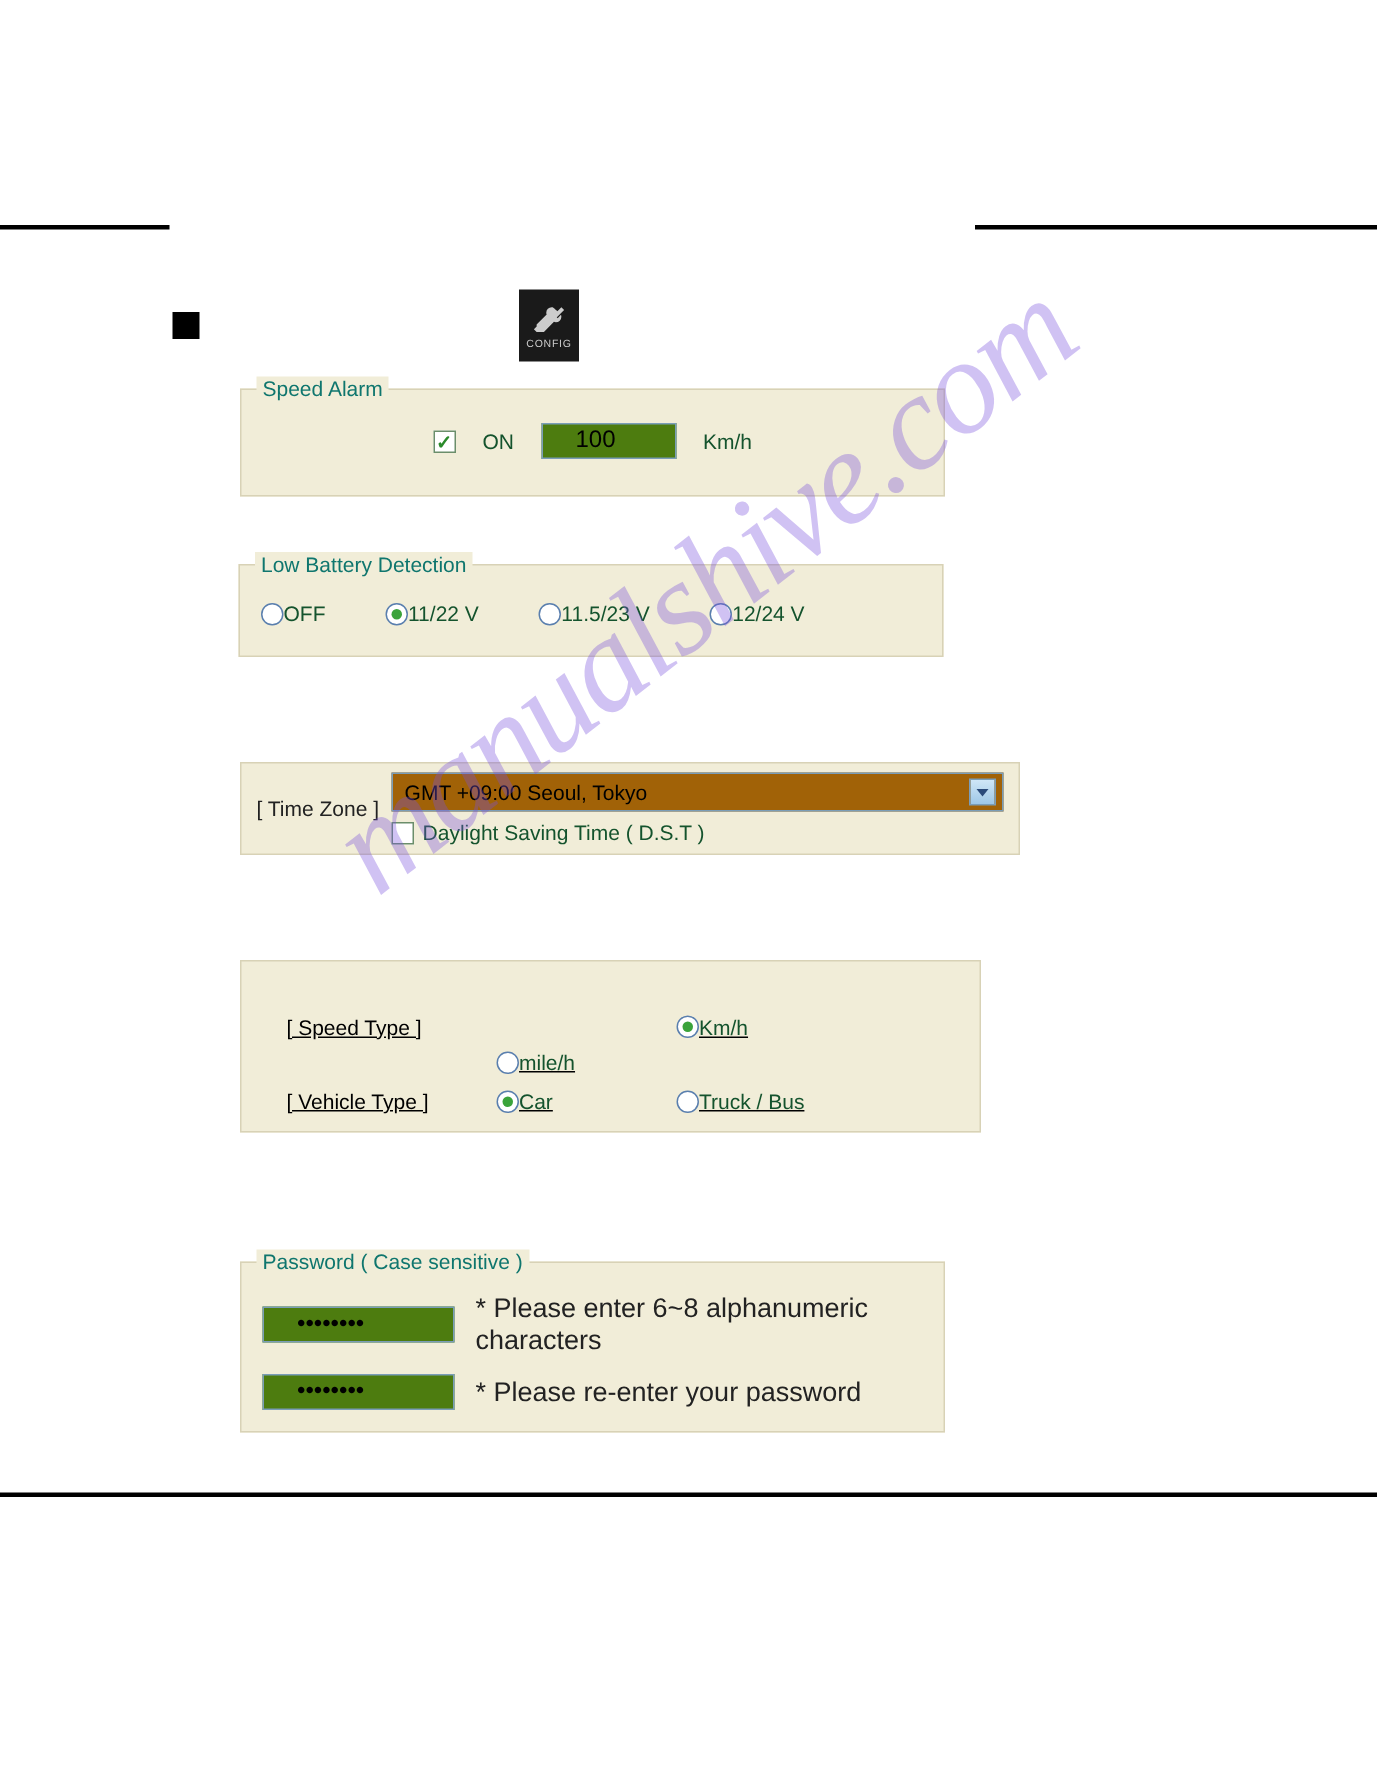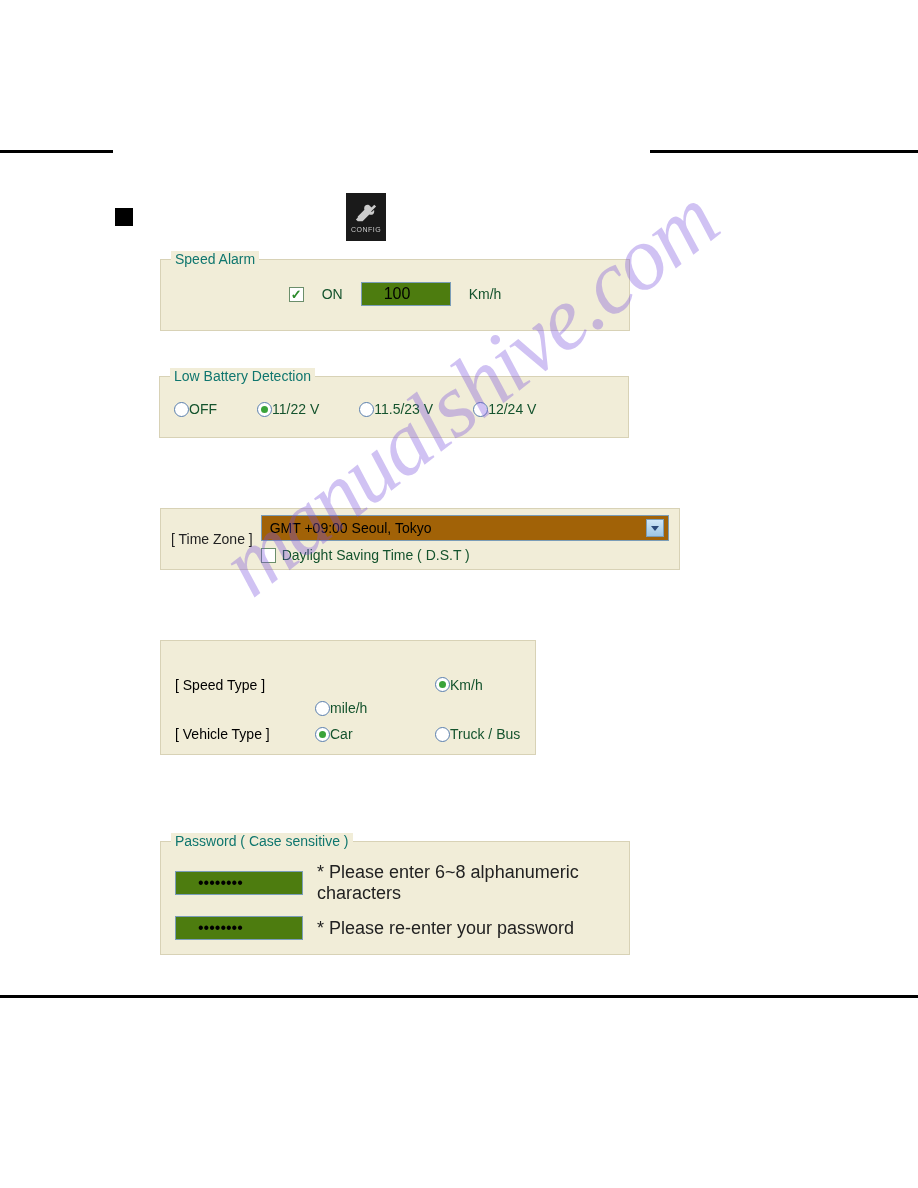--- a/index.html
+++ b/index.html
@@ -72,21 +72,21 @@
   .panel {
     background: #f1edd8;
     border: 1px solid #d8d2b6;
     position: relative;
     padding: 18px 14px 14px 14px;
     margin-left: 45px;
   }
   .panel-speed { width: 470px; height: 72px; }
   .panel-battery { width: 470px; height: 62px; margin-top: 45px; margin-left: 44px; }
   .panel-timezone { width: 520px; height: 62px; margin-top: 70px; padding: 10px 10px 10px 10px; display: flex; align-items: center; gap: 8px; }
-  .panel-speedvehicle { width: 376px; margin-top: 70px; padding: 12px 14px; }
+  .panel-speedvehicle { width: 494px; margin-top: 70px; padding: 12px 30px; text-decoration: underline; }
   .panel-password { width: 470px; margin-top: 86px; padding: 20px 14px 14px 14px; }
   .panel-title {
     position: absolute;
     top: -1px;
     left: 10px;
     background: #f1edd8;
     padding: 0 4px;
     color: #0f766e;
     font-size: 14px;
     transform: translateY(-50%);

